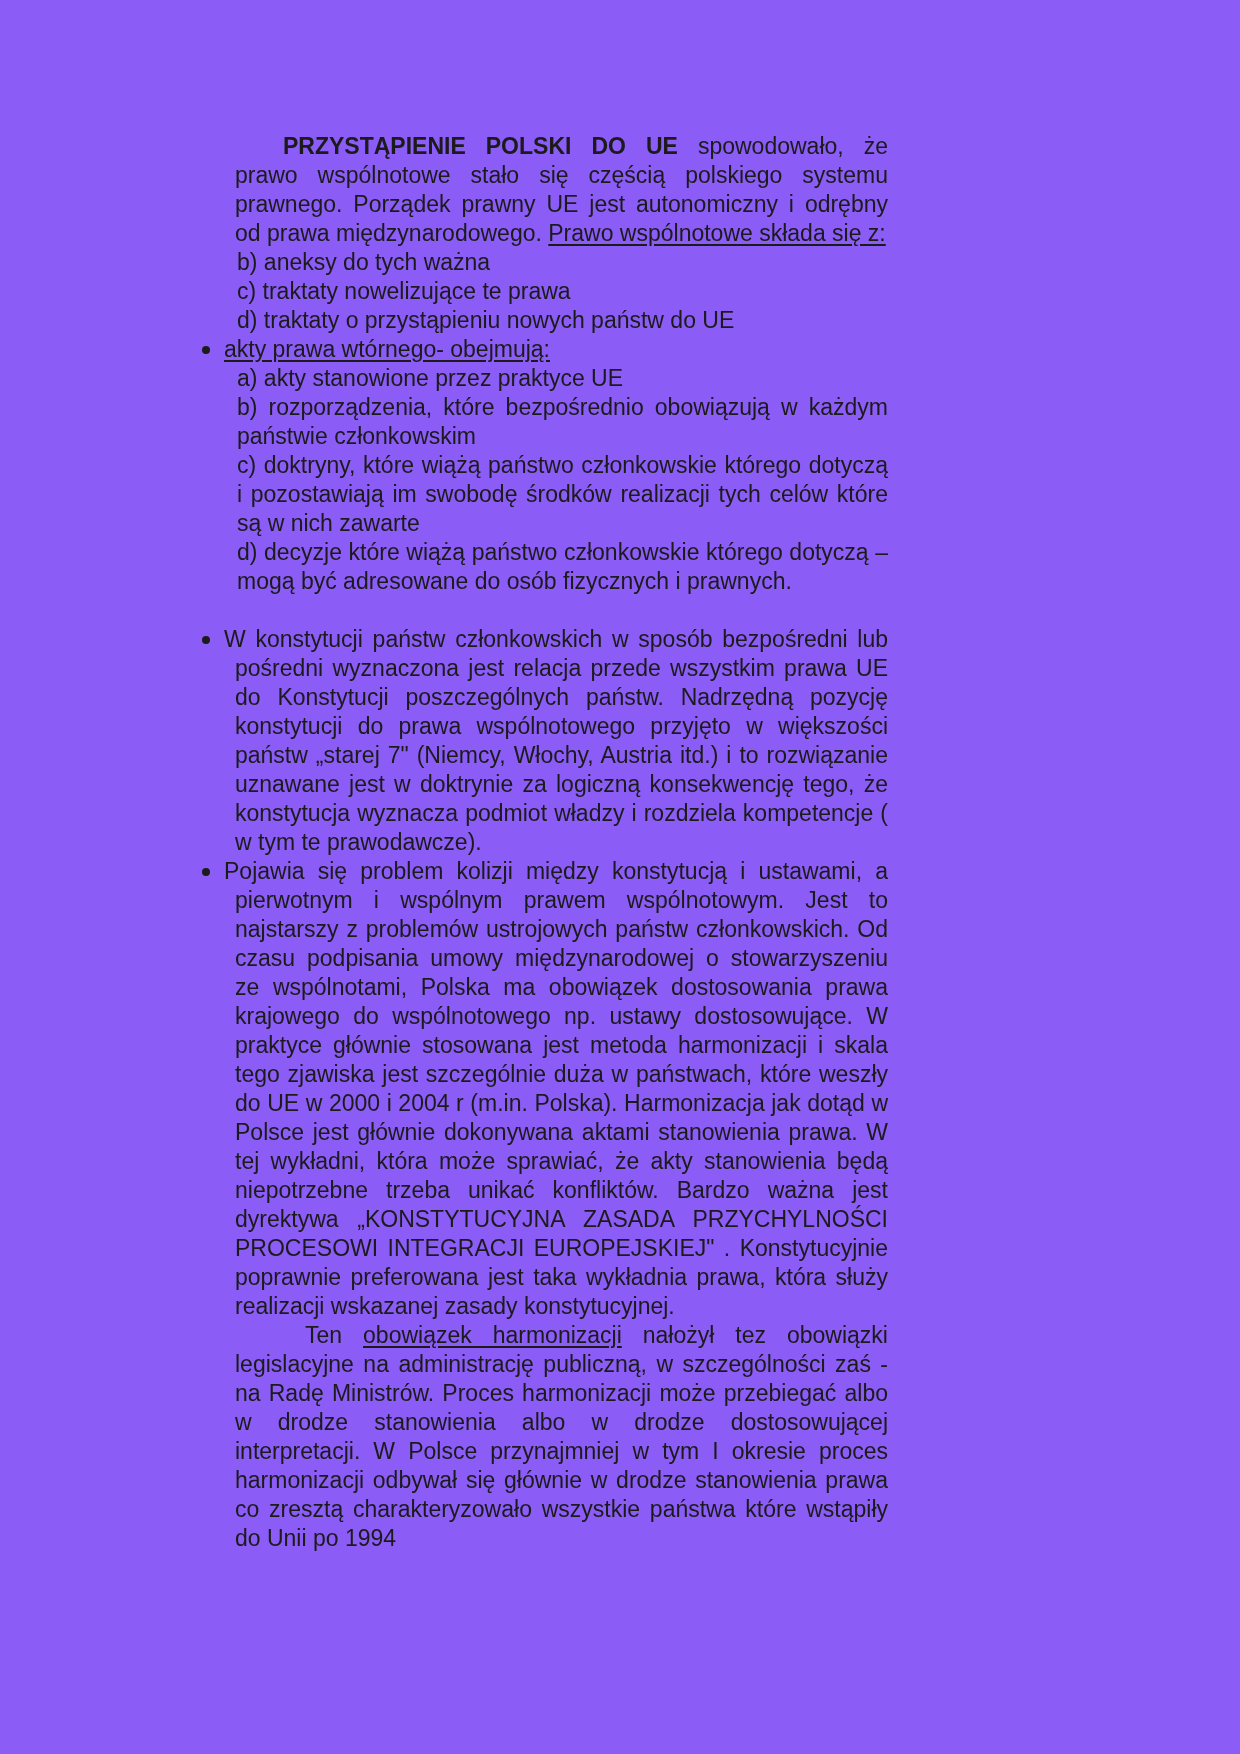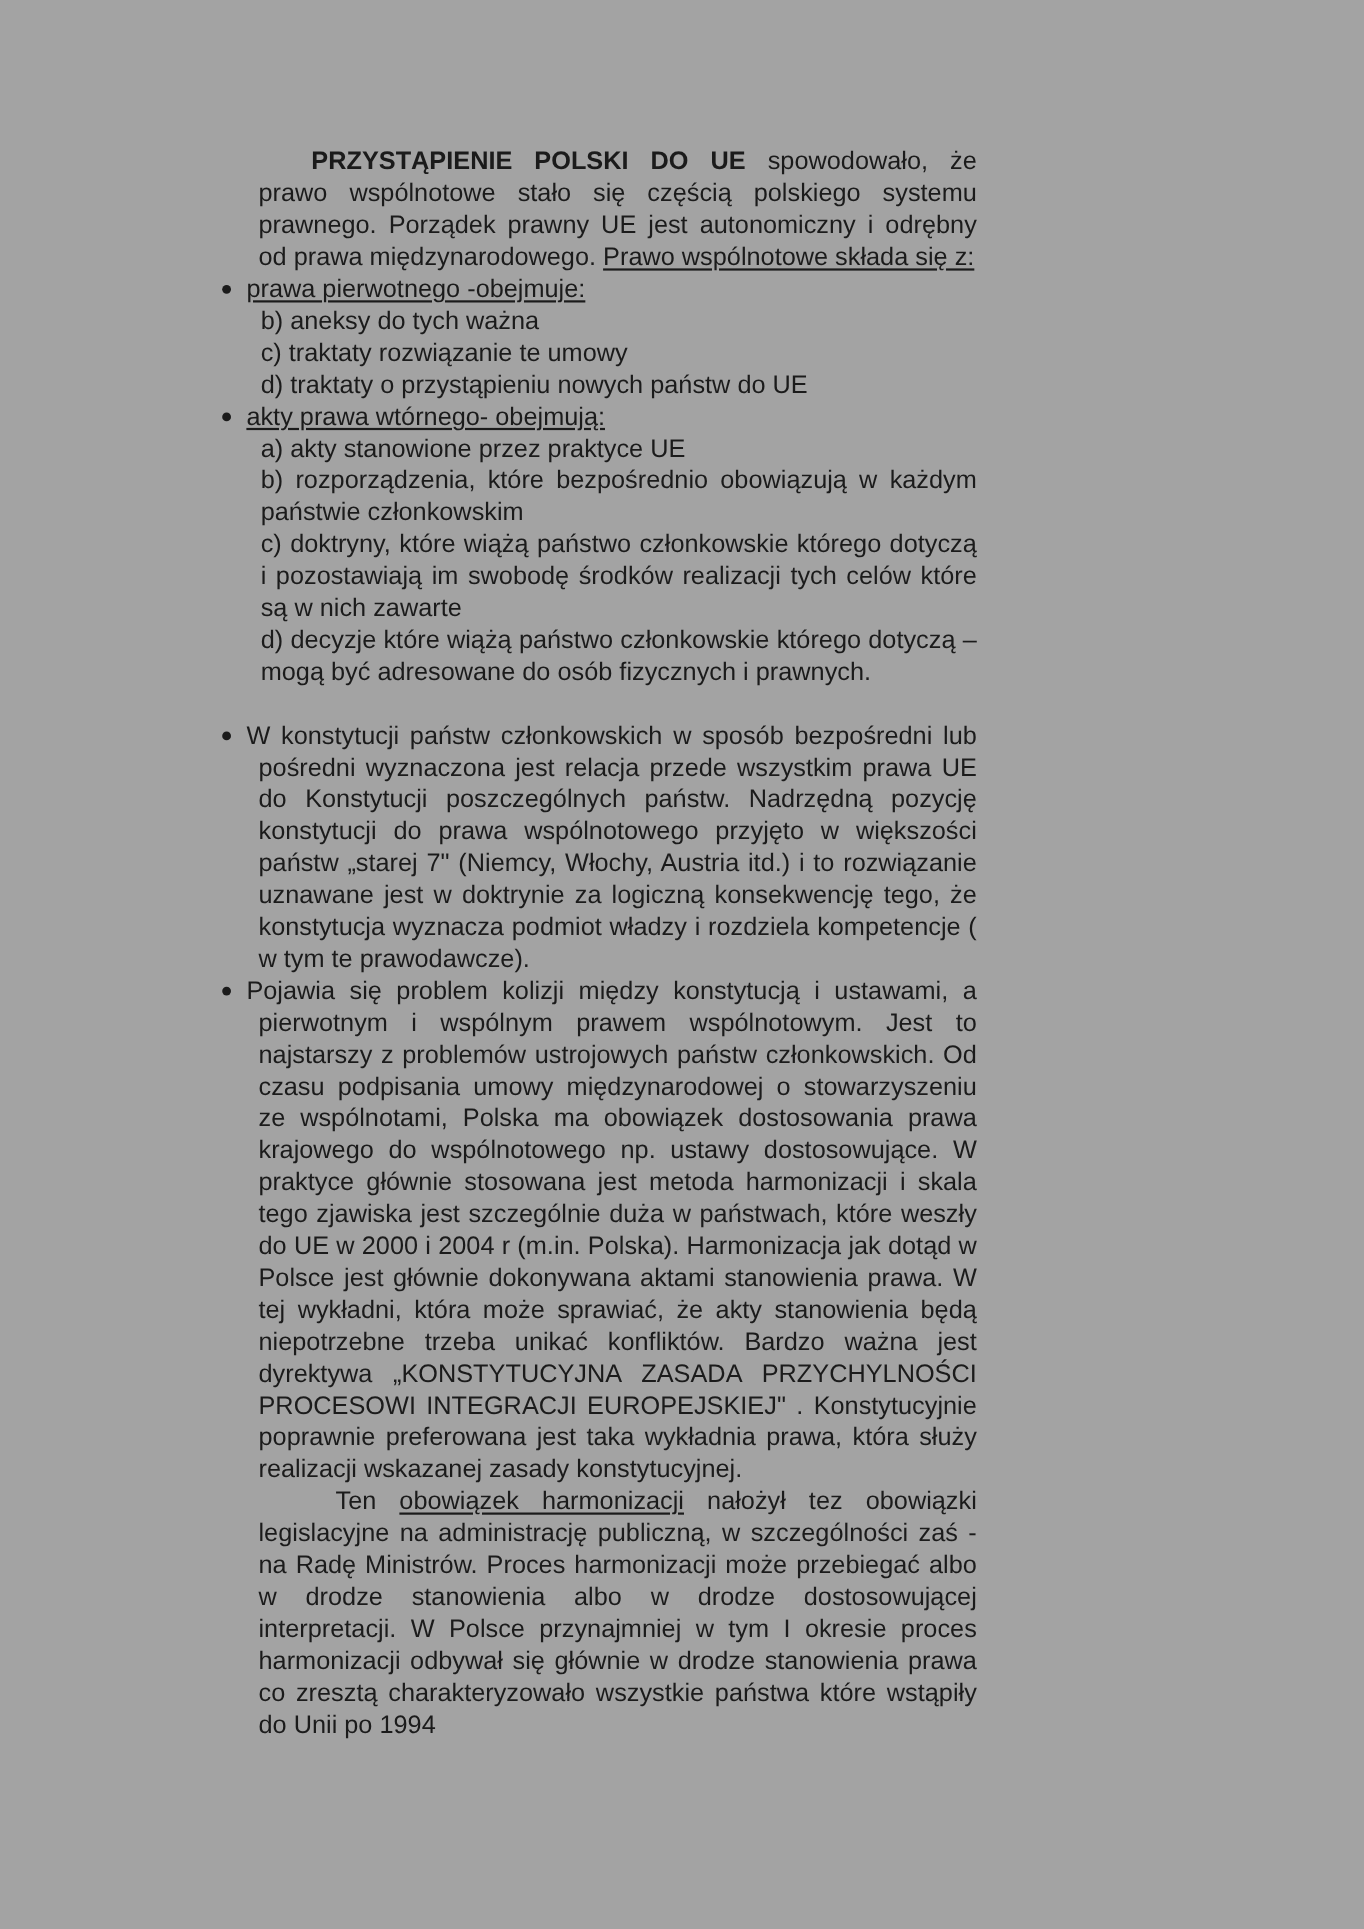--- a/index.html
+++ b/index.html
@@ -4,21 +4,21 @@
 <style>
   html, body {
     margin: 0;
     padding: 0;
     background: #ffffff;
   }
   .page {
     position: relative;
     width: 1240px;
     height: 1754px;
-    background: #a3a3a3;
+    background: #8b5cf6;
     overflow: hidden;
     font-family: "Liberation Sans", "DejaVu Sans", sans-serif;
     color: #1b1b1b;
     font-size: 23px;
     line-height: 29px;
   }
   .content {
     position: absolute;
     left: 235px;
     top: 132px;
@@ -58,24 +58,23 @@
   }
 </style>
 </head>
 <body>
 
 <div class="page">
   <div class="content">
 
     <p class="para indent-first-small"><span class="bold">PRZYSTĄPIENIE POLSKI DO UE</span><span> spowodowało, że prawo wspólnotowe stało się częścią polskiego systemu prawnego. Porządek prawny UE jest autonomiczny i odrębny od prawa międzynarodowego. </span><span class="underline">Prawo wspólnotowe składa się z:</span></p>
 
-    <div class="bullet-para single-line"><span class="bullet-marker"></span><span class="underline">prawa pierwotnego -obejmuje:</span></div>
 
     <div class="sub-item">b) aneksy do tych ważna</div>
-    <div class="sub-item">c) traktaty rozwiązanie te umowy</div>
+    <div class="sub-item">c) traktaty nowelizujące te prawa</div>
     <div class="sub-item">d) traktaty o przystąpieniu nowych państw do UE</div>
 
     <div class="bullet-para single-line"><span class="bullet-marker"></span><span class="underline">akty prawa wtórnego- obejmują:</span></div>
 
     <div class="sub-item">a) akty stanowione przez praktyce UE</div>
     <div class="sub-item">b) rozporządzenia, które bezpośrednio obowiązują w każdym państwie członkowskim</div>
     <div class="sub-item">c) doktryny, które wiążą państwo członkowskie którego dotyczą i pozostawiają im swobodę środków realizacji tych celów które są w nich zawarte</div>
     <div class="sub-item">d) decyzje które wiążą państwo członkowskie którego dotyczą – mogą być adresowane do osób fizycznych i prawnych.</div>
 
     <div class="spacer"></div>

